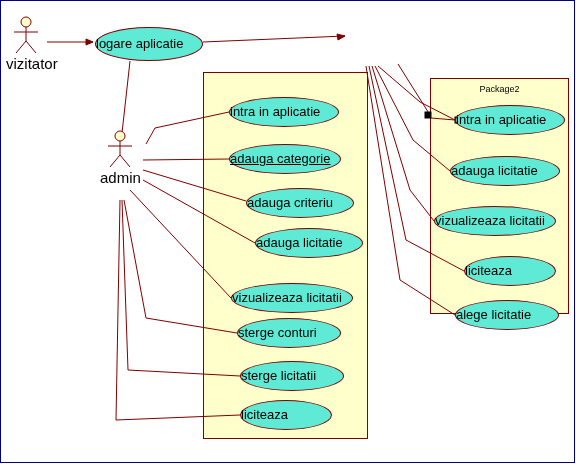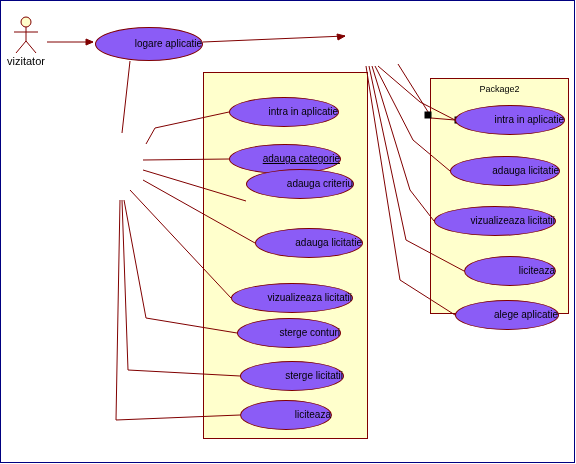--- a/index.html
+++ b/index.html
@@ -42,43 +42,43 @@
     position: absolute;
     font-size: 9px;
     color: #000000;
     text-align: center;
     width: 100%;
     top: 5px;
     left: 0;
   }
   .ellipse {
     position: absolute;
-    background: #8b5cf6;
+    background: #5eead4;
     border: 1px solid #800000;
     border-radius: 50%;
     box-sizing: border-box;
     display: flex;
     align-items: center;
-    justify-content: flex-end;
-    font-size: 10px;
+    justify-content: flex-start;
+    font-size: 13px;
     color: #000000;
     text-align: center;
     line-height: 1.05;
   }
   .actor {
     position: absolute;
     width: 40px;
   }
   .actor .figure {
     position: relative;
     height: 38px;
     width: 40px;
   }
   .actor .lbl {
-    font-size: 11px;
+    font-size: 15px;
     color: #000000;
     text-align: center;
     width: 100%;
     display: block;
     margin-top: 1px;
   }
 </style>
 </head>
 <body>
 
@@ -134,34 +134,46 @@
         <line x1="20" y1="11" x2="20" y2="25" stroke="#800000"></line>
         <line x1="8" y1="16" x2="32" y2="16" stroke="#800000"></line>
         <line x1="20" y1="25" x2="10" y2="37" stroke="#800000"></line>
         <line x1="20" y1="25" x2="30" y2="37" stroke="#800000"></line>
       </svg>
     </div>
     <span class="lbl">vizitator</span>
   </div>
 
 
+  <div class="actor" style="left:100px; top:130px;">
+    <div class="figure">
+      <svg width="40" height="38" viewBox="0 0 40 38">
+        <circle cx="20" cy="6" r="5" fill="#ffffcc" stroke="#800000"></circle>
+        <line x1="20" y1="11" x2="20" y2="25" stroke="#800000"></line>
+        <line x1="8" y1="16" x2="32" y2="16" stroke="#800000"></line>
+        <line x1="20" y1="25" x2="10" y2="37" stroke="#800000"></line>
+        <line x1="20" y1="25" x2="30" y2="37" stroke="#800000"></line>
+      </svg>
+    </div>
+    <span class="lbl">admin</span>
+  </div>
 
   <div class="ellipse" style="left:95px; top:27px; width:108px; height:34px;">
     <span>logare aplicatie</span>
   </div>
 
   <div class="ellipse" style="left:229px; top:97px; width:110px; height:30px;">
     <span>intra in aplicatie</span>
   </div>
 
   <div class="ellipse" style="left:229px; top:144px; width:112px; height:30px;text-decoration:underline;">
     <span>adauga categorie</span>
   </div>
 
-  <div class="ellipse" style="left:246px; top:169px; width:108px; height:30px;">
+  <div class="ellipse" style="left:246px; top:188px; width:108px; height:30px;">
     <span>adauga criteriu</span>
   </div>
 
   <div class="ellipse" style="left:255px; top:228px; width:108px; height:30px;">
     <span>adauga licitatie</span>
   </div>
 
   <div class="ellipse" style="left:231px; top:283px; width:122px; height:30px;">
     <span>vizualizeaza licitatii</span>
   </div>
@@ -188,16 +200,16 @@
 
   <div class="ellipse" style="left:434px; top:206px; width:122px; height:30px;">
     <span>vizualizeaza licitatii</span>
   </div>
 
   <div class="ellipse" style="left:464px; top:256px; width:92px; height:30px;">
     <span>liciteaza</span>
   </div>
 
   <div class="ellipse" style="left:455px; top:300px; width:104px; height:30px;">
-    <span>alege aplicatie</span>
+    <span>alege licitatie</span>
   </div>
 
 </div>
 
 </body></html>

